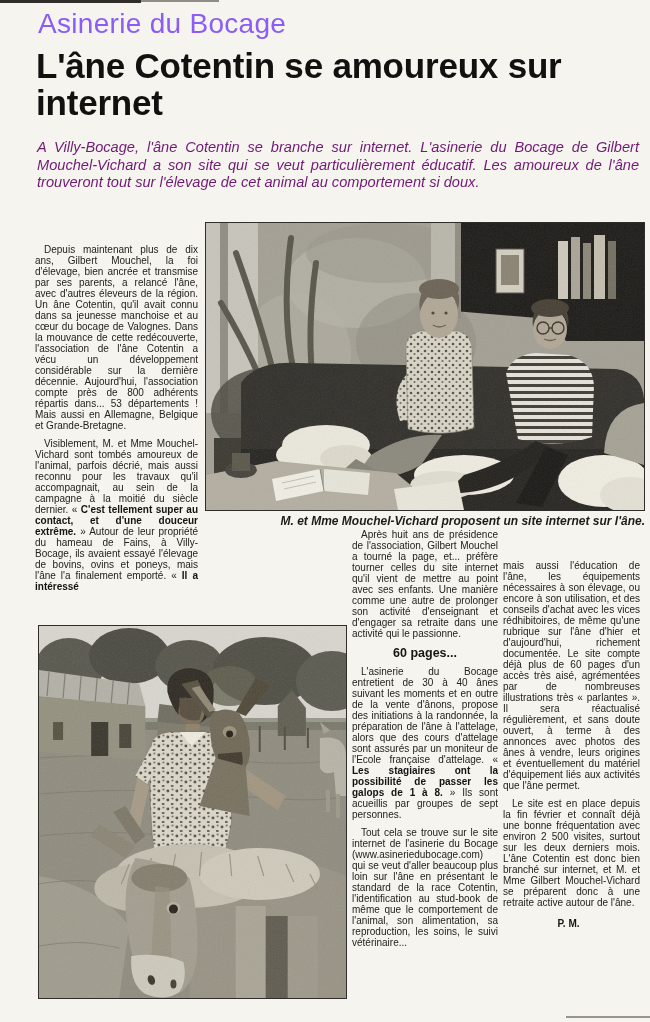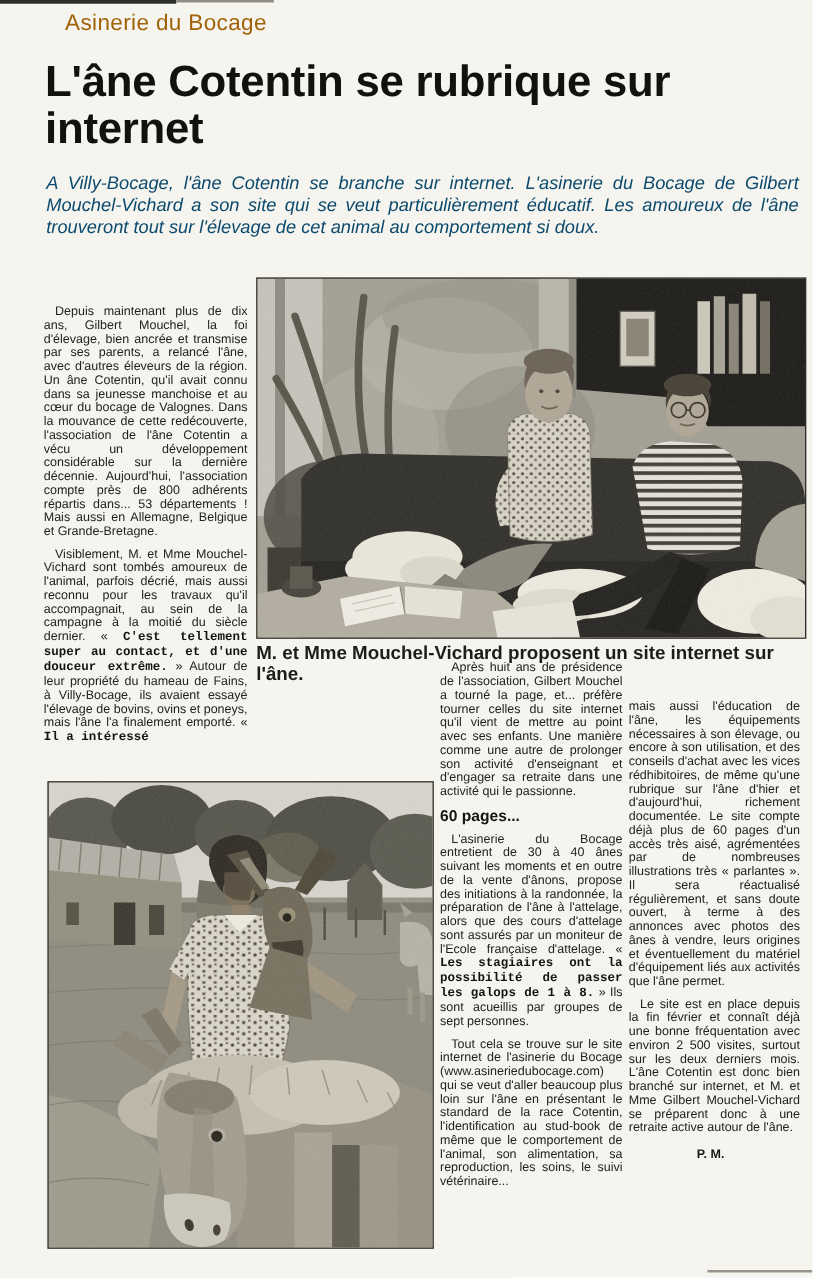--- a/index.html
+++ b/index.html
@@ -3,55 +3,55 @@
 <meta charset="utf-8">
 <style>
   html,body{margin:0;padding:0;}
   *{box-sizing:border-box;}
   .sheet{position:relative;width:650px;height:1022px;background:#f5f4ee;overflow:hidden;
          font-family:"Liberation Sans",sans-serif;color:#1a1916;}
   .frag{position:absolute;}
   .frag-a{left:0;top:0;width:141px;height:3px;background:#2f2e2a;}
   .frag-b{left:141px;top:0;width:78px;height:2px;background:#8f8d85;}
   .frag-c{left:566px;top:1016px;width:84px;height:2px;background:#96948c;}
-  .kicker{position:absolute;left:38px;top:8px;font-size:18px;letter-spacing:.3px;color:#a16207;margin-left:14px;}
+  .kicker{position:absolute;left:38px;top:8px;font-size:28px;letter-spacing:.3px;color:#8b5cf6;}
   .headline{position:absolute;left:36px;top:47px;width:532px;font-size:35px;font-weight:bold;
             line-height:37px;letter-spacing:-.2px;color:#121110;}
   .lede{position:absolute;left:37px;top:139px;width:602px;font-size:14.6px;line-height:17.6px;
-        font-style:italic;text-align:justify;color:#0c4a6e;}
+        font-style:italic;text-align:justify;color:#701a75;}
   .col{position:absolute;}
   .col1{left:35px;top:244px;width:163px;}
   .col2{left:205px;top:529px;width:143px;}
   .col3{left:352px;top:529px;width:146px;}
   .col4{left:503px;top:529px;width:137px;margin-top:31px;}
   .bt{font-size:10px;line-height:11px;text-align:justify;color:#23221e;}
   .bt p{margin:0 0 7px;}
   .ind{text-indent:9px;}
-  b{font-weight:bold;color:#141311;font-family:Liberation Mono, monospace;}
-  .subhead{font-size:12.5px;font-weight:bold;margin:9px 0 7px;text-indent:0;text-align:left;color:#161511;}
+  b{font-weight:bold;color:#141311;}
+  .subhead{font-size:12.5px;font-weight:bold;margin:9px 0 7px;text-indent:0;text-align:center;color:#161511;}
   .byline{text-align:center;font-weight:bold;font-size:10px;margin-top:10px;padding-right:6px;color:#161511;}
   .photo{position:absolute;border:1px solid #2e2d29;background:#9a968a;}
   .photo svg{display:block;width:100%;height:100%;}
   .photo-top{left:205px;top:222px;width:440px;height:289px;}
   .photo-bottom{left:38px;top:625px;width:309px;height:374px;}
-  .caption{position:absolute;font-weight:bold;font-size:15px;text-align:left;color:#1d1c19;}
+  .caption{position:absolute;font-style:italic;font-weight:bold;font-size:12px;text-align:right;color:#1d1c19;}
   .caption-top{left:205px;top:514px;width:440px;}
   .caption-bottom{left:38px;top:1003px;width:309px;}
 </style>
 </head>
 <body>
 
 <div class="sheet">
 
   <div class="frag frag-a"></div>
   <div class="frag frag-b"></div>
   <div class="frag frag-c"></div>
 
   <div class="kicker">Asinerie du Bocage</div>
-  <h1 class="headline" style="margin:0;">L'âne Cotentin se rubrique sur internet</h1>
+  <h1 class="headline" style="margin:0;">L'âne Cotentin se amoureux sur internet</h1>
   <div class="lede">A Villy-Bocage, l'âne Cotentin se branche sur internet. L'asinerie du Bocage de Gilbert Mouchel-Vichard a son site qui se veut particulièrement éducatif. Les amoureux de l'âne trouveront tout sur l'élevage de cet animal au comportement si doux.</div>
 
   <div class="photo photo-top">
     <svg viewBox="0 0 438 287" preserveAspectRatio="none">
       <defs>
         <pattern id="dots1" width="7" height="7" patternUnits="userSpaceOnUse">
           <rect width="7" height="7" fill="#d9d4c7"></rect>
           <circle cx="2" cy="2" r="1.3" fill="#55503f"></circle>
           <circle cx="5.5" cy="5" r="1.1" fill="#6e6857"></circle>
         </pattern>

